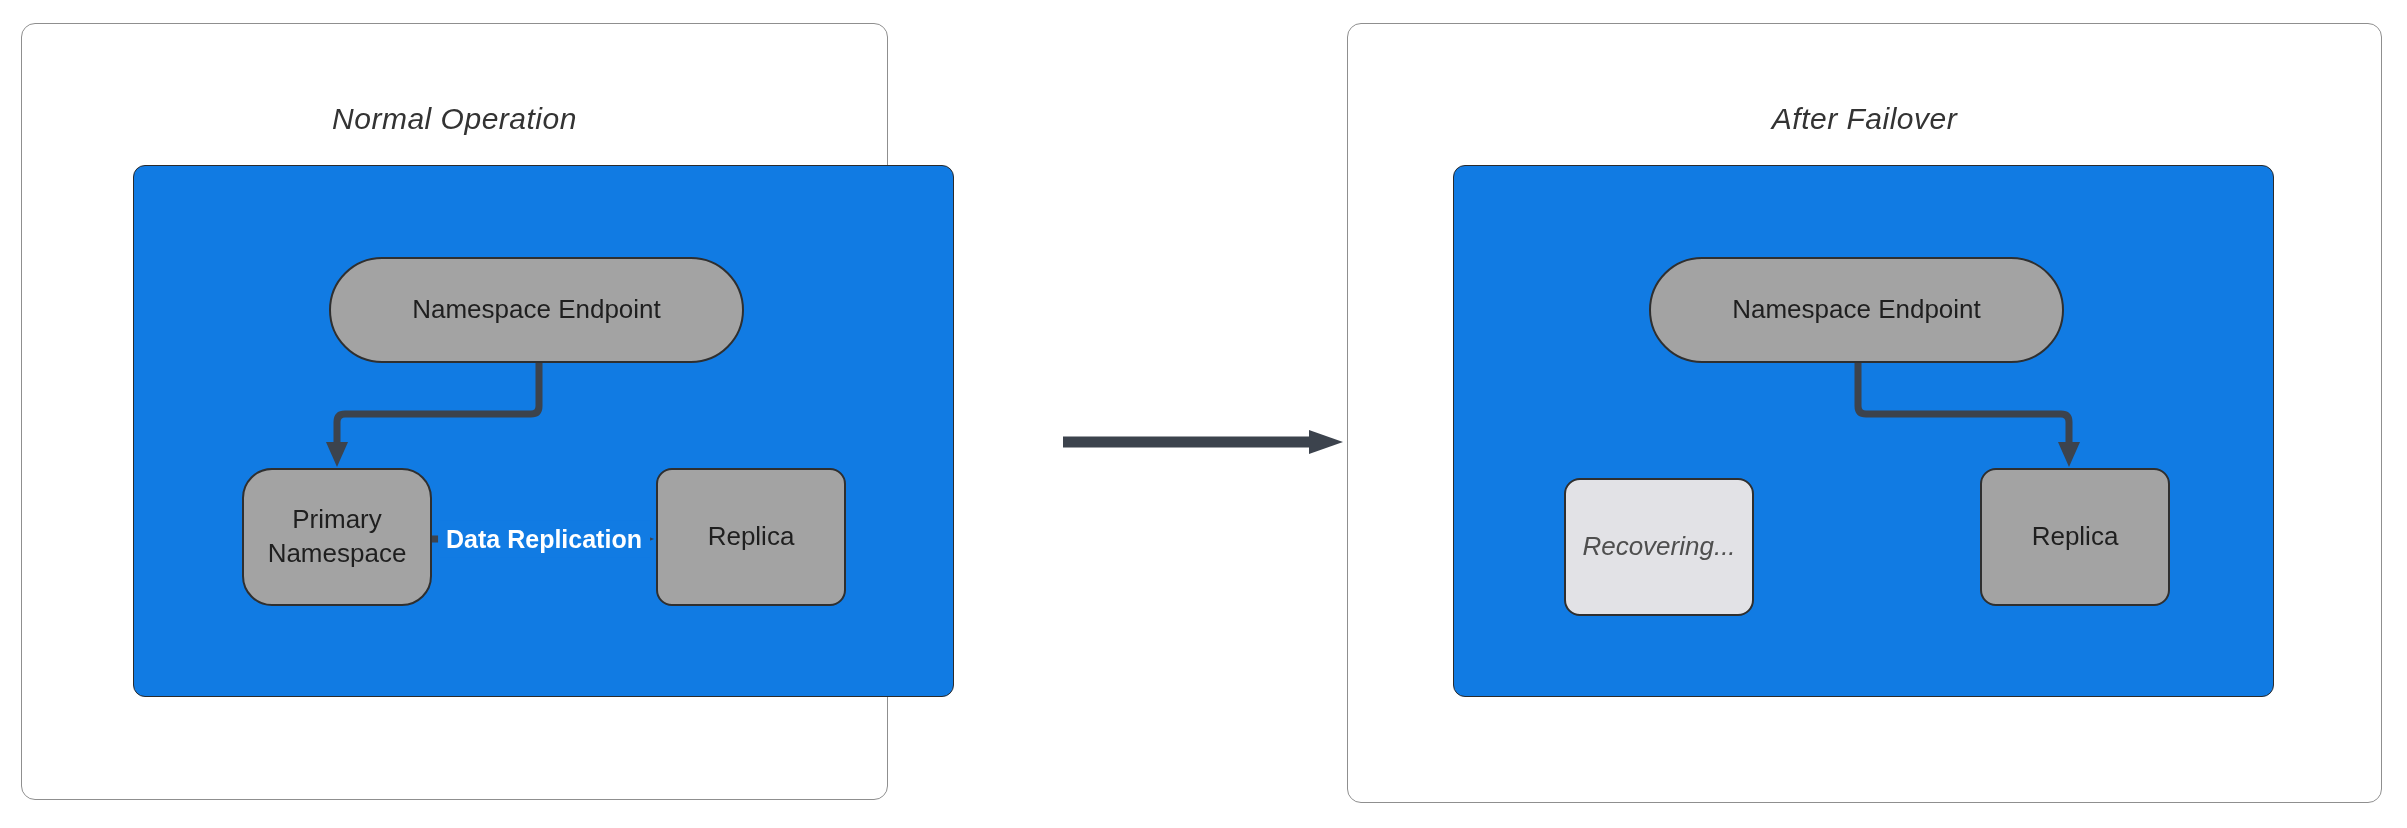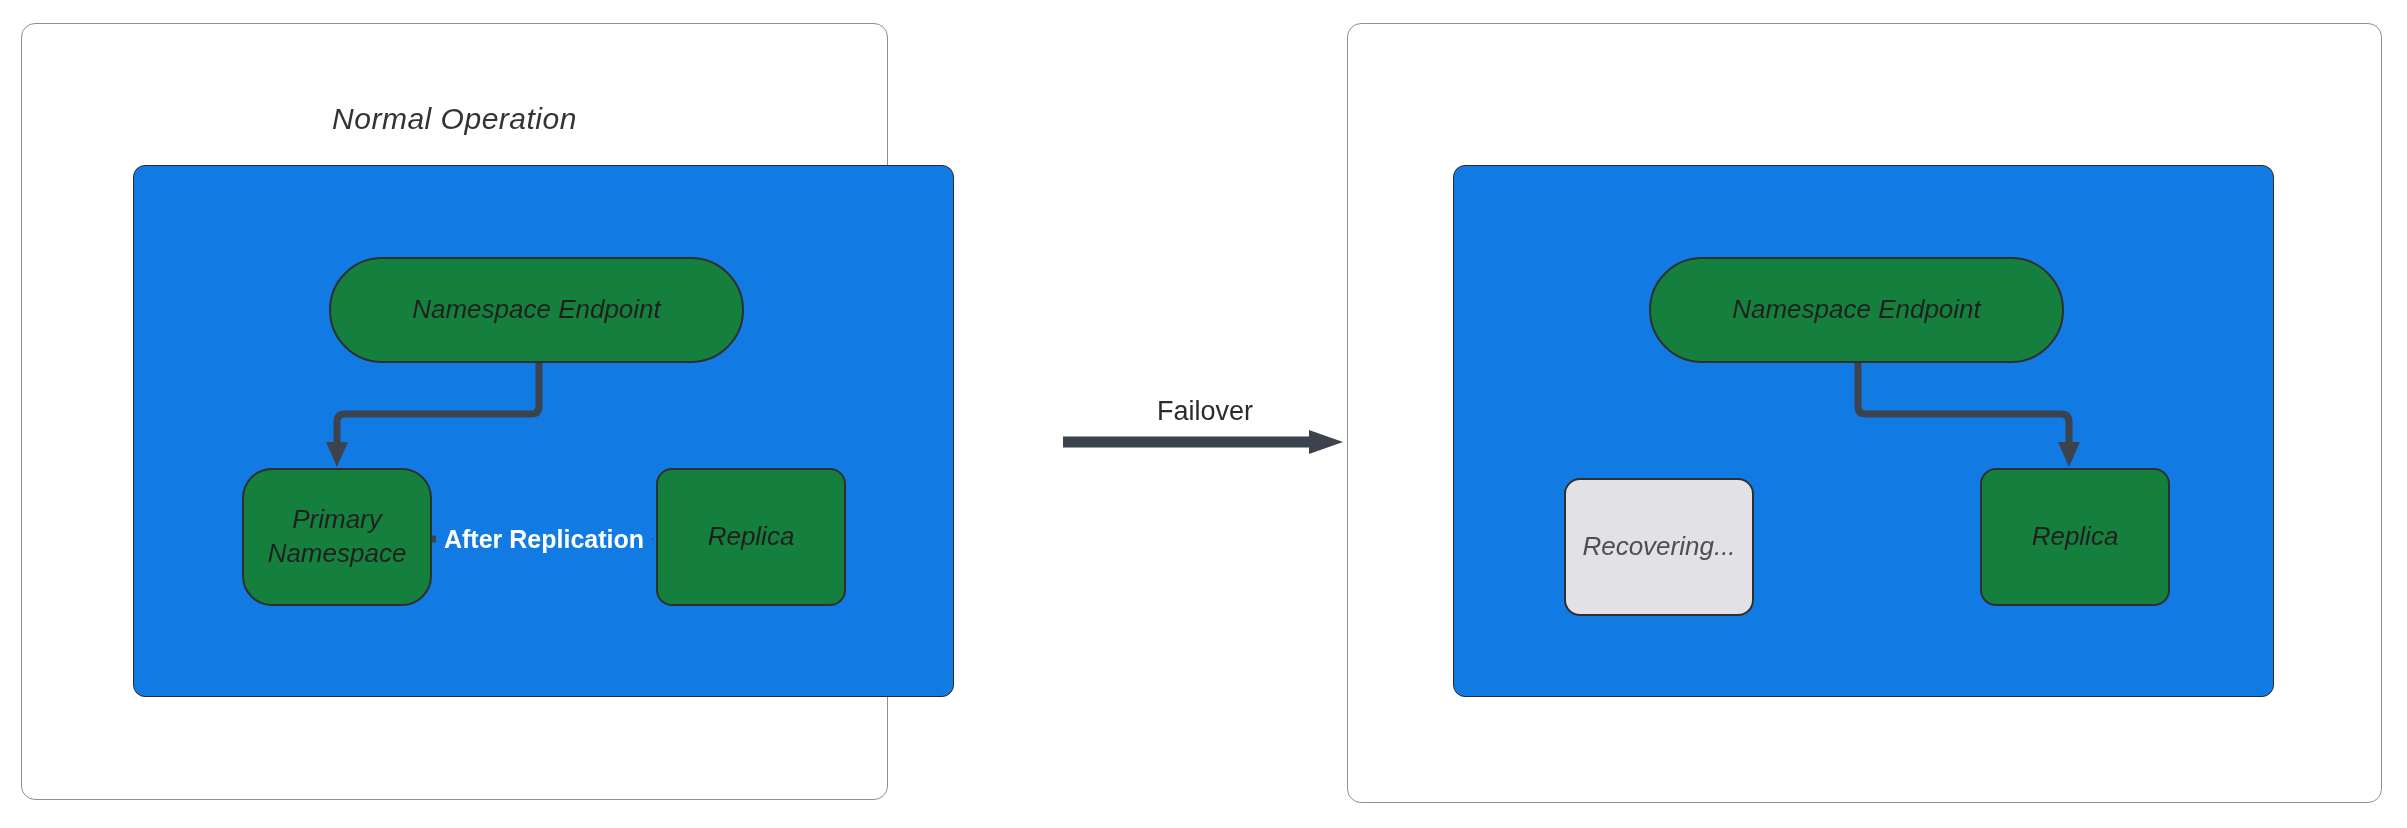--- a/index.html
+++ b/index.html
@@ -31,32 +31,31 @@
   .bluebox {
     position: absolute;
     width: 821px; height: 532px;
     background: #117BE3;
     border: 1.5px solid #2b2b2b;
     border-radius: 12px;
   }
 
   .node {
     position: absolute;
-    background: #15803d;
+    background: #a3a3a3;
     border: 2px solid #2f2f2f;
     border-radius: 16px;
     display: flex;
     align-items: center;
     justify-content: center;
     text-align: center;
     font-size: 26px;
     color: #1f1f1f;
     line-height: 1.3;
     padding: 8px;
-    font-style: italic;
   }
   .node.pill {
     width: 415px; height: 106px;
     border-radius: 53px;
     border-width: 2.5px;
   }
   .node.box { width: 190px; height: 138px; }
   .node.gray {
     background: #e2e2e6;
     color: #4f4f4f;
@@ -125,31 +124,31 @@
       </div>
 
       <div class="node box" style="left:108px; top:302px;border-radius:30px;">
         <span>Primary Namespace</span>
       </div>
 
       <div class="node box" style="left:522px; top:302px;">
         <span>Replica</span>
       </div>
 
-      <div class="edge-label" style="left:410px; top:373px;">After Replication</div>
+      <div class="edge-label" style="left:410px; top:373px;">Data Replication</div>
     </div>
   </section>
 
-  <div class="failover-label">Failover</div>
   <svg class="failover-arrow-svg" width="284" height="24" viewBox="0 0 284 24">
     <rect x="0" y="6.5" width="250" height="11" fill="#3c434d"></rect>
     <polygon points="246,0 246,24 280,12" fill="#3c434d"></polygon>
   </svg>
 
   <section class="panel" style="left:1347px; top:23px; width:1035px; height:780px;">
+    <div class="panel-title">After Failover</div>
 
     <div class="bluebox" style="left:105px; top:141px;">
 
       <svg class="connector-layer" viewBox="0 0 821 532">
 
         <path class="connector-path" d="M 404 197 L 404 240 Q 404 248 412 248 L 607 248 Q 615 248 615 256 L 615 278"></path>
         <polygon class="arrowhead" points="604,276 626,276 615,301"></polygon>
       </svg>
 
       <div class="node pill" style="left:195px; top:91px;">

